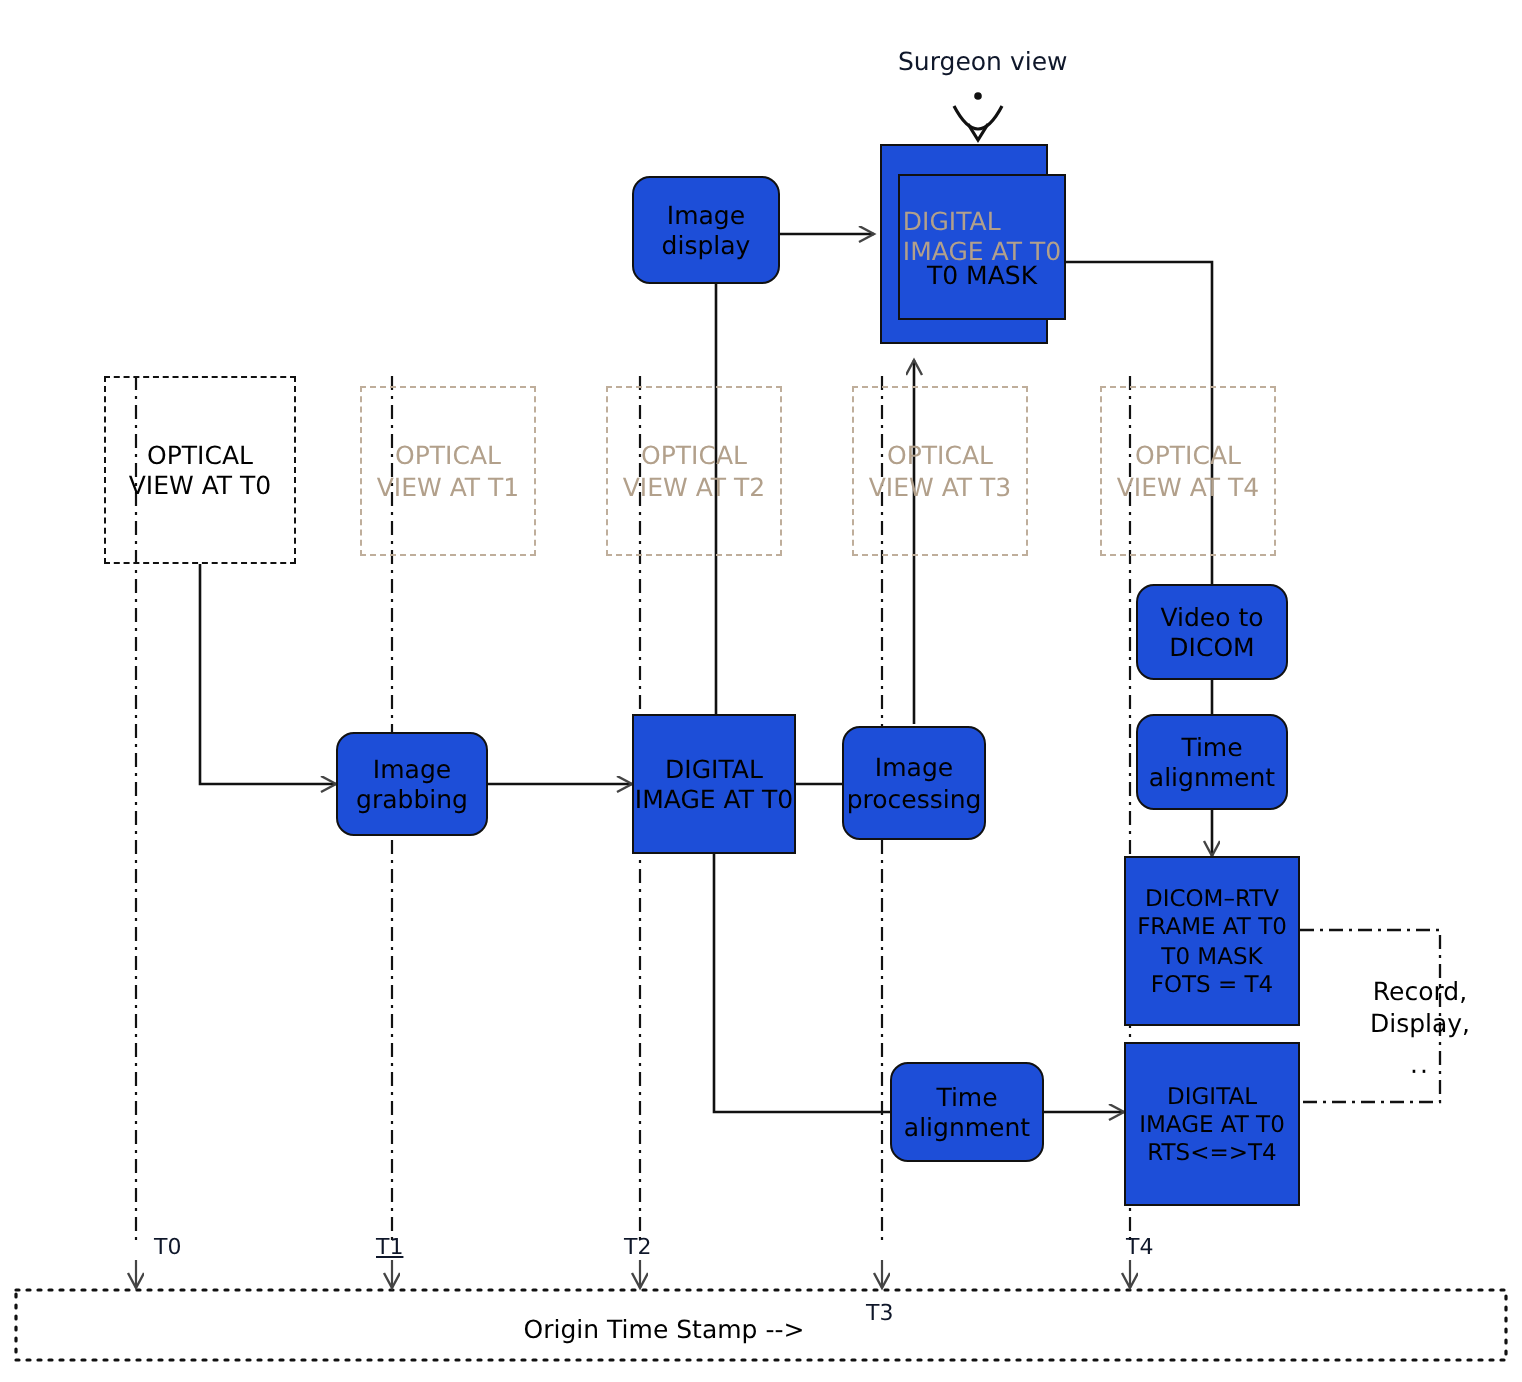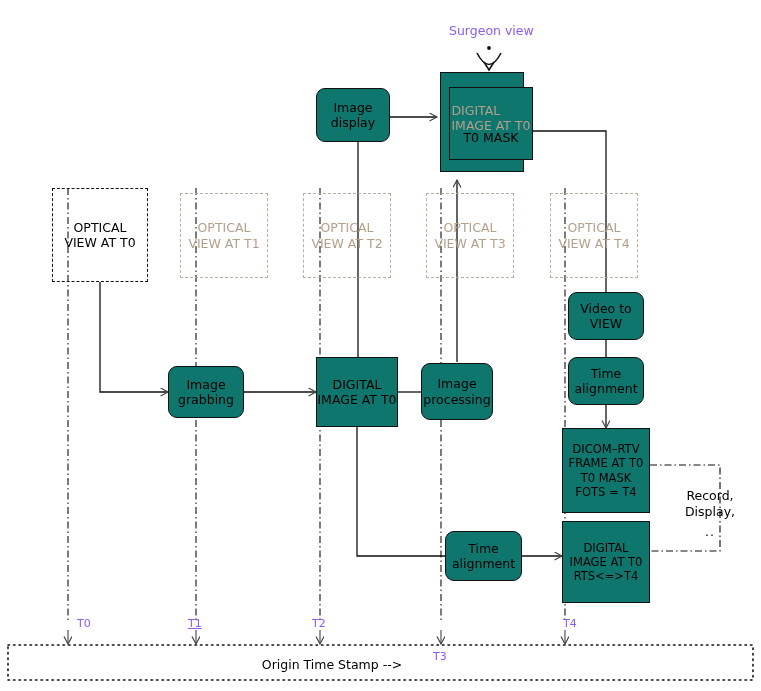--- a/index.html
+++ b/index.html
@@ -1,30 +1,30 @@
 <!DOCTYPE html>
 <html><head>
 <meta charset="utf-8">
 <style>
   html,body{margin:0;padding:0;background:#ffffff;}
   body{width:761px;height:691px;position:relative;overflow:hidden;
        font-family:"DejaVu Sans","Liberation Sans",sans-serif;color:#000;}
   #diagram{position:absolute;left:0;top:0;width:761px;height:691px;}
   .node{position:absolute;box-sizing:border-box;display:flex;align-items:center;
-        justify-content:center;text-align:center;line-height:1.22;background:#0f766e;}
+        justify-content:center;text-align:center;line-height:1.22;background:#1d4ed8;}
   .solid{border:1.3px solid #111;}
   .rounded{border-radius:9px;}
   .dashed-black{border:1.4px dashed #111;background:transparent;}
   .dashed-tan{border:1.4px dashed #bfae9b;background:transparent;color:#b2a08b;}
   .lbl{white-space:pre-line;}
   .f12{font-size:12.5px;}
   .f11{font-size:11.5px;}
   .tan-text{color:#b2a08b;}
   .plain{position:absolute;background:transparent;}
-  .tlabel{position:absolute;font-size:11px;color:#8b5cf6;}
+  .tlabel{position:absolute;font-size:11px;color:#0f172a;}
   #maskouter{z-index:3;}
   #maskinner{z-index:4;}
   #masklabel{z-index:5;}
 </style>
 </head>
 <body>
 
 <svg id="diagram" viewBox="0 0 761 691">
   <defs>
     <marker id="arrowOpen" markerWidth="12" markerHeight="12" refX="9.5" refY="4" orient="auto" markerUnits="userSpaceOnUse">
@@ -113,21 +113,21 @@
 VIEW AT T4</div>
 
 <div class="node solid rounded lbl f12" style="left:168px;top:366px;width:76px;height:52px;">Image
 grabbing</div>
 <div class="node solid lbl f12" style="left:316px;top:357px;width:82px;height:70px;">DIGITAL
 IMAGE AT T0</div>
 <div class="node solid rounded lbl f12" style="left:421px;top:363px;width:72px;height:57px;">Image
 processing</div>
 
 <div class="node solid rounded lbl f12" style="left:568px;top:292px;width:76px;height:48px;">Video to
-VIEW</div>
+DICOM</div>
 <div class="node solid rounded lbl f12" style="left:568px;top:357px;width:76px;height:48px;">Time
 alignment</div>
 <div class="node solid lbl f11" style="left:562px;top:428px;width:88px;height:85px;">DICOM–RTV
 FRAME AT  T0
 T0 MASK
 FOTS = T4</div>
 <div class="node solid lbl f11" style="left:562px;top:521px;width:88px;height:82px;">DIGITAL
 IMAGE AT T0
 RTS&lt;=&gt;T4</div>
 

